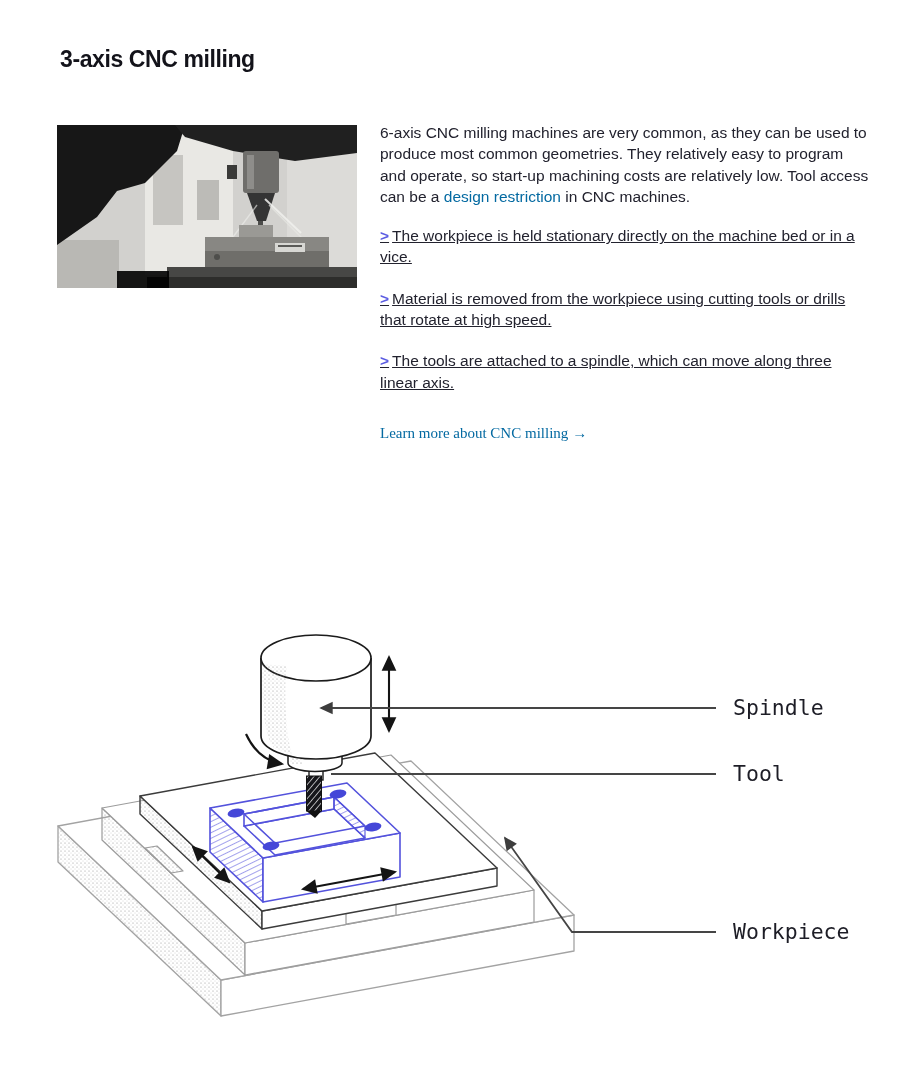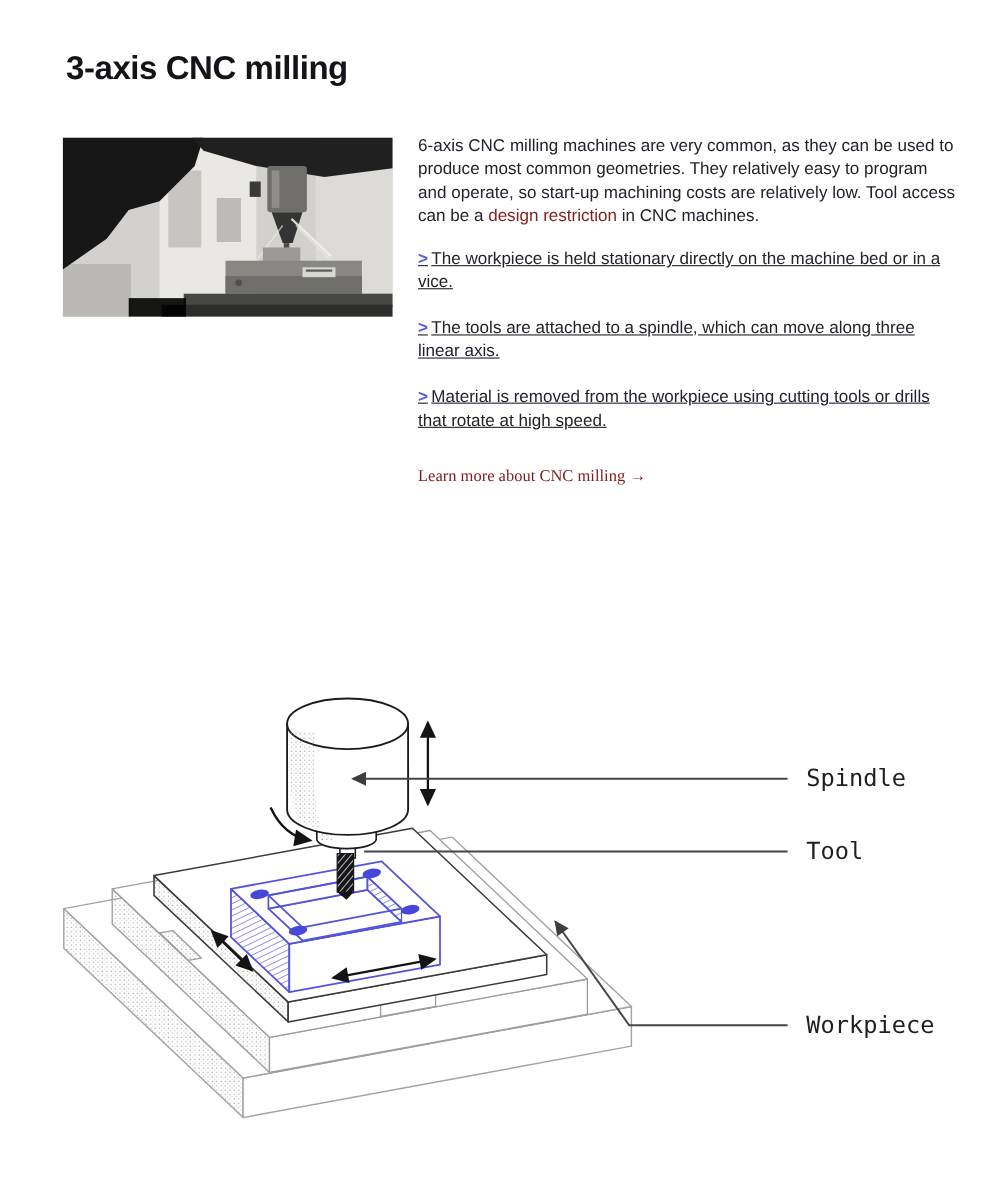--- a/index.html
+++ b/index.html
@@ -1,25 +1,25 @@
 <!DOCTYPE html>
 <html><head>
 <meta charset="utf-8">
 <style>
   html,body{margin:0;padding:0;background:#fff;}
   body{width:904px;height:1084px;position:relative;font-family:"Liberation Sans",sans-serif;color:#20202c;overflow:hidden;}
-  .heading{position:absolute;left:60px;top:46px;font-size:30px;font-weight:700;color:#13131a;letter-spacing:-0.4px;margin:0;}
+  .heading{position:absolute;left:60px;top:46px;font-size:23px;font-weight:700;color:#13131a;letter-spacing:-0.4px;margin:0;}
   .photo{position:absolute;left:57px;top:125px;width:300px;height:163px;display:block;}
   .textcol{position:absolute;left:380px;top:122px;width:489px;font-size:15.5px;line-height:21.3px;color:#22222e;}
   .textcol p{margin:0;}
   .p2{text-indent:16px;}
   .bullet{margin-top:20px !important;text-decoration:underline;}
   .bullet.first{margin-top:18px !important;}
   .chev{color:#5b5ce2;font-weight:700;margin-right:3px;}
-  a.inline-link,.learn-link{color:#7f1d1d;text-decoration:none;cursor:pointer;}
+  a.inline-link,.learn-link{color:#0369a1;text-decoration:none;cursor:pointer;}
   .learn-wrap{margin-top:30px !important;font-size:15px;font-family:Liberation Serif, serif;}
   .learn-arrow{margin-left:4px;}
   .diagram{position:absolute;left:0;top:618px;width:904px;height:420px;}
   .diagram text{font-family:"DejaVu Sans Mono","Liberation Mono",monospace;font-size:21.5px;fill:#1d1d26;}
 </style>
 </head>
 <body>
 
 <h1 class="heading">3-axis CNC milling</h1>
 
@@ -54,22 +54,22 @@
 
   <rect x="110" y="142" width="190" height="12" fill="#474745"></rect>
   <rect x="90" y="152" width="210" height="11" fill="#2d2d2b"></rect>
   <rect x="60" y="146" width="52" height="17" fill="#66item6562" opacity="0.9"></rect>
 </svg>
 
 <div class="textcol">
   <p><span>6-axis CNC milling machines are very common, as they can be used to produce most common geometries. They relatively easy to program and operate, so start-up machining costs are relatively low. Tool access can be a </span><a class="inline-link">design restriction</a><span> in CNC machines.</span></p>
 
   <p class="bullet first"><span class="chev">&gt;</span><span>The workpiece is held stationary directly on the machine bed or in a vice.</span></p>
+  <p class="bullet"><span class="chev">&gt;</span><span>Material is removed from the workpiece using cutting tools or drills that rotate at high speed.</span></p>
   <p class="bullet"><span class="chev">&gt;</span><span>The tools are attached to a spindle, which can move along three linear axis.</span></p>
-  <p class="bullet"><span class="chev">&gt;</span><span>Material is removed from the workpiece using cutting tools or drills that rotate at high speed.</span></p>
 
   <p class="learn-wrap"><a class="learn-link"><span>Learn more about CNC milling</span><span class="learn-arrow">→</span></a></p>
 </div>
 
 <svg class="diagram" viewBox="0 0 904 420">
   <defs>
     <pattern id="stip" patternUnits="userSpaceOnUse" width="4" height="4">
       <circle cx="1" cy="1" r="0.55" fill="#8f8f8f"></circle>
         <circle cx="3" cy="3" r="0.45" fill="#ababab"></circle>
     </pattern>

